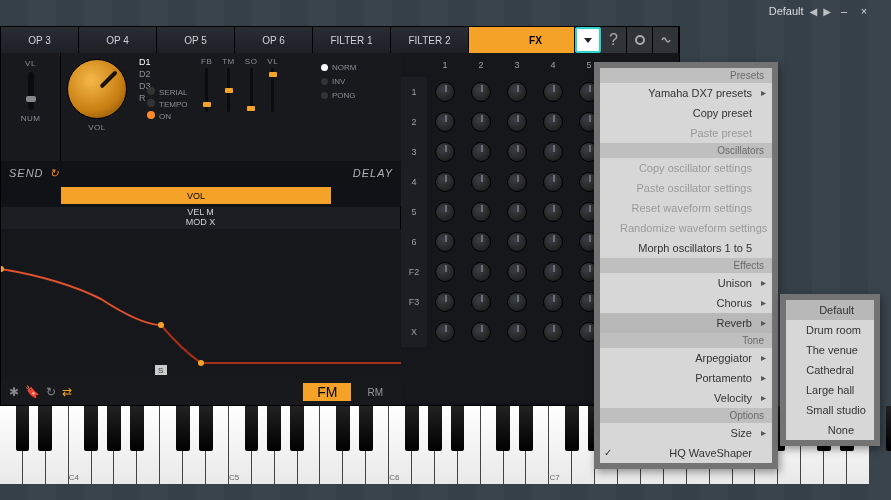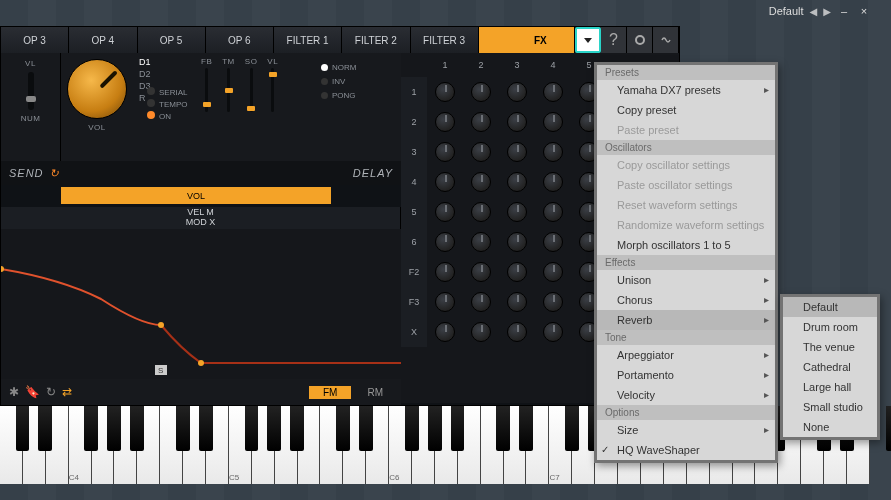--- a/index.html
+++ b/index.html
@@ -44,21 +44,21 @@
   .sendrow .delay{margin-left:auto;font-style:italic;}
   .volbar{position:absolute;left:60px;top:160px;width:270px;height:17px;background:var(--orange);color:#000;font-size:9px;display:flex;align-items:center;justify-content:center;}
   .modrow{position:absolute;left:0;top:180px;width:400px;height:22px;display:flex;flex-direction:column;}
   .modrow .mc{flex:1;display:flex;align-items:center;justify-content:center;font-size:9px;color:var(--txt);border-right:1px solid #000;background:#1b1e23;}
   
   .graph{position:absolute;left:0;top:202px;width:400px;height:150px;background:#15171b;}
   .graph svg{position:absolute;inset:0;}
   .graphfoot{position:absolute;left:0;top:352px;width:400px;height:26px;background:#17191d;display:flex;align-items:center;gap:6px;padding:0 8px;}
   .graphfoot .ic{color:#888;font-size:12px;}
   .graphfoot .arrows{color:var(--orange);}
-  .graphfoot .fm{margin-left:auto;background:var(--orange);color:#000;font-size:10px;padding:1px 14px;}
+  .graphfoot .fm{margin-left:auto;background:var(--orange);color:#000;font-size:14px;padding:1px 14px;}
   .graphfoot .rm{font-size:10px;color:#999;padding:1px 10px;}
   
   .matrix{position:absolute;left:400px;top:26px;width:278px;height:350px;background:#15171b;}
   .mhead{display:flex;height:24px;}
   .mhead div{flex:1;display:flex;align-items:center;justify-content:center;font-size:9px;color:#9da1a7;}
   .mrow{display:flex;height:30px;}
   .mrow .rl{width:26px;display:flex;align-items:center;justify-content:center;font-size:9px;color:#9da1a7;background:#1b1e23;}
   .mrow .kc{flex:1;display:flex;align-items:center;justify-content:center;}
   .mk{width:20px;height:20px;border-radius:50%;background:radial-gradient(circle at 40% 35%,#3b3f46,#222 70%);border:1px solid #000;position:relative;}
   .mk::after{content:"";position:absolute;width:2px;height:7px;background:#6c7076;left:9px;top:2px;}
@@ -71,21 +71,21 @@
   .modes .dot{width:7px;height:7px;border-radius:50%;background:#333;display:inline-block;margin-right:4px;vertical-align:middle;}
   .modes .dot.on{background:#fff;}
   
   .piano{position:absolute;left:0;top:406px;width:870px;height:78px;background:#e5e5e5;}
   .whites{position:relative;height:100%;display:flex;}
   .wk{flex:1;background:linear-gradient(#fff,#e9e9e9);border-right:1px solid #444;}
   .blacks{position:absolute;top:0;left:0;right:0;height:58%;}
   .bk{position:absolute;width:1.6%;height:100%;background:linear-gradient(#222,#000);border-radius:0 0 2px 2px;}
   .octlbl{position:absolute;bottom:2px;font-size:8px;color:#666;}
   
-  .menu{position:absolute;background:var(--menu-bg);border:3px solid #737373;font-size:11px;color:var(--menu-txt);box-shadow:2px 3px 8px rgba(0,0,0,.4);}
+  .menu{position:absolute;background:var(--menu-bg);border:6px solid #737373;font-size:11px;color:var(--menu-txt);box-shadow:2px 3px 8px rgba(0,0,0,.4);text-align:right;}
   .menu .sec{background:var(--menu-sec);font-size:10px;color:#6a6a6a;padding:2px 8px;}
   .menu .mi{padding:4px 20px 4px 20px;position:relative;white-space:nowrap;cursor:default;}
   .menu .mi.dis{color:#9a9a9a;}
   .menu .mi .arr{position:absolute;right:6px;top:4px;font-size:10px;color:#555;}
   .menu .mi.hl{background:var(--menu-hl);}
   .menu .mi .chk{position:absolute;left:4px;top:4px;font-size:10px;}
   
   .radios{position:absolute;left:146px;top:60px;font-size:8px;color:var(--txt-dim);line-height:12px;}
 </style>
 </head>
@@ -103,21 +103,20 @@
 </div>
 
 <div class="panel">
   <div class="tabs">
     <div class="tab">OP 3</div>
     <div class="tab">OP 4</div>
     <div class="tab">OP 5</div>
     <div class="tab">OP 6</div>
     <div class="tab">FILTER 1</div>
     <div class="tab">FILTER 2</div>
-    <div class="tab">FILTER 3</div>
     <div class="tab fx">FX</div>
     <div class="tabicon active">
       <svg width="12" height="12">
             <polygon points="2,4 10,4 6,9" fill="#222"></polygon>
           </svg>
     </div>
     <div class="tabicon">?</div>
     <div class="tabicon">
       <svg width="12" height="12">
             <circle cx="6" cy="6" r="4" fill="none" stroke="#aaa" stroke-width="2"></circle>

